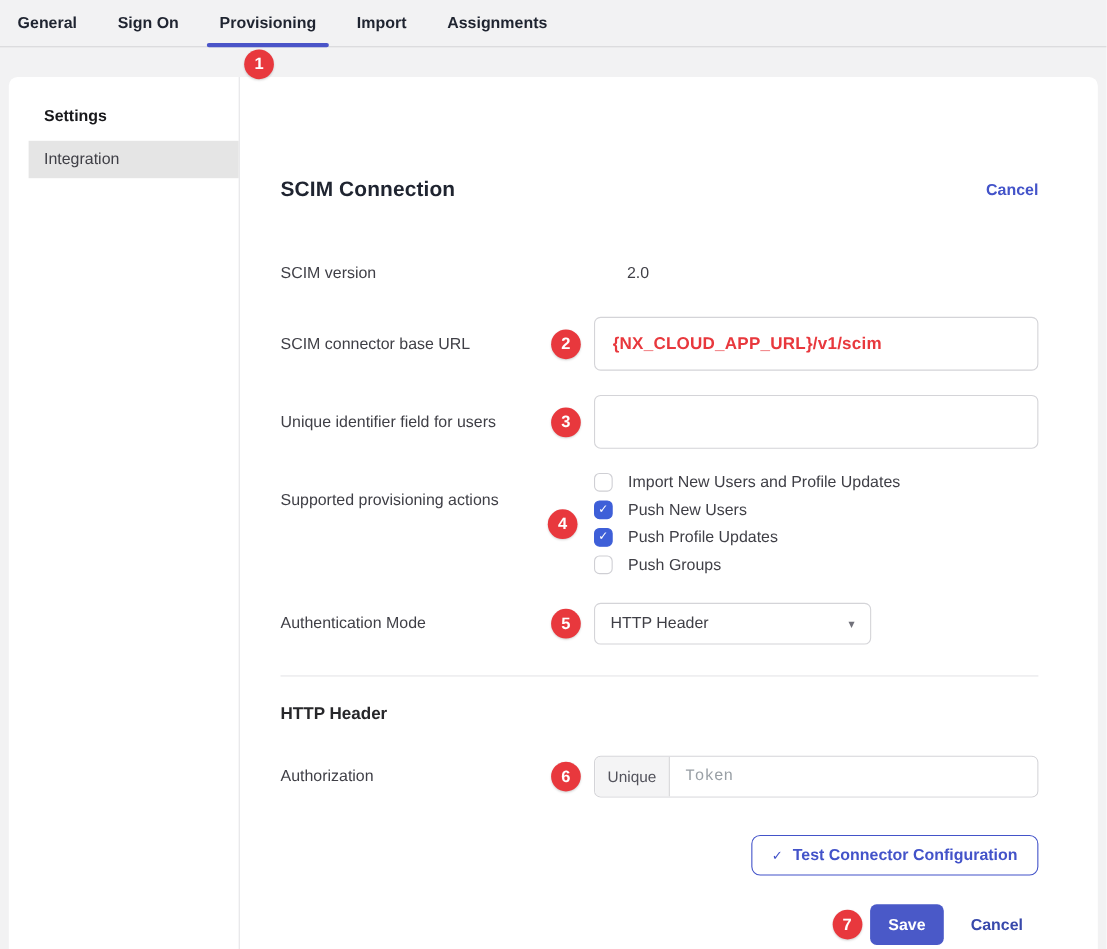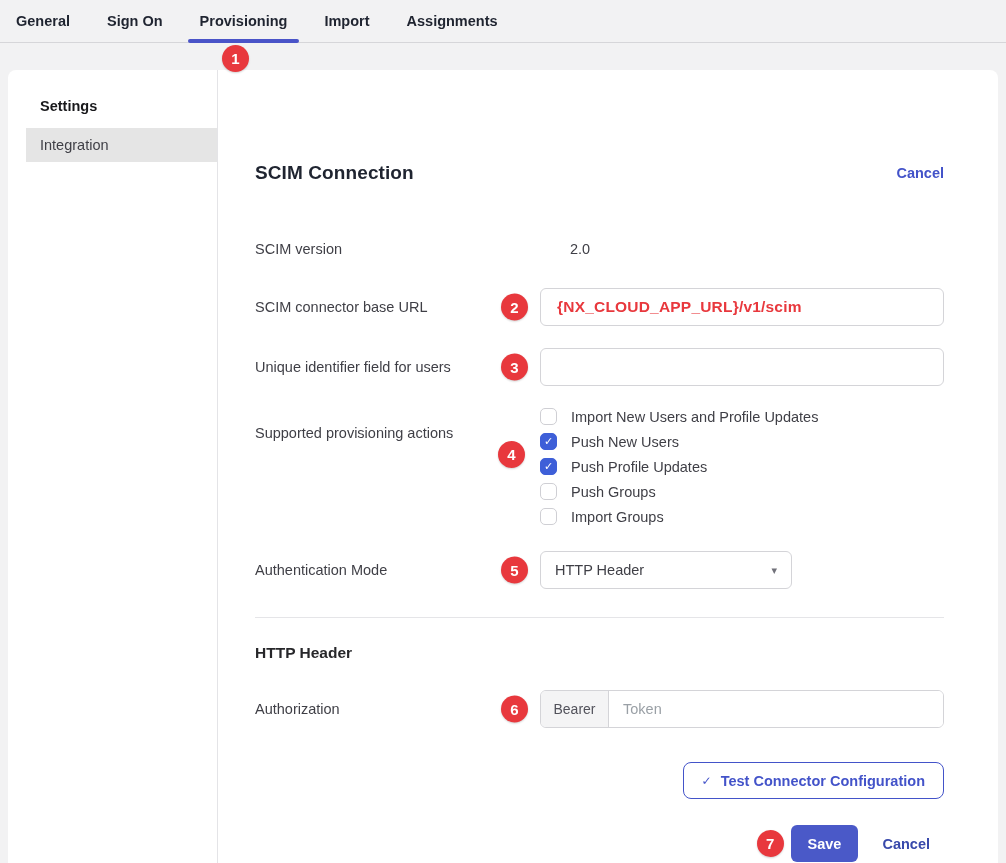--- a/index.html
+++ b/index.html
@@ -124,21 +124,21 @@
     width:285px;
     flex:none;
     font-size:14.5px;
     color:#3f3f46;
   }
   .field-control { flex:1; position:relative; }
   .static-value { font-size:14.5px; color:#3f3f46;margin-left:30px; }
 
   .text-input {
     width:100%;
-    height:38px;
+    height:49px;
     border:1px solid #d4d4d8;
     border-radius:6px;
     background:#fff;
     padding:0 16px;
     font-size:14.5px;
     color:#3f3f46;
     font-family:inherit;
     outline:none;
   }
   .text-input.url-red {
@@ -228,21 +228,21 @@
     font-size:14px;
     color:#52525b;
   }
   .input-group input {
     flex:1;
     border:none;
     outline:none;
     padding:0 14px;
     font-size:14.5px;
     color:#3f3f46;
-    font-family:Liberation Sans, sans-serif;
+    font-family:Liberation Mono, monospace;
   }
   .input-group input::placeholder { color:#9aa0a6; }
 
   
   .test-row { display:flex; justify-content:flex-end; margin-top:34px; }
   .btn-outline {
     height:37px;
     border:1px solid #4353c9;
     border-radius:8px;
     background:#fff;
@@ -345,24 +345,20 @@
             <span class="checkbox-label">Push New Users</span>
           </div>
           <div class="checkbox-row">
             <span class="checkbox checked"></span>
             <span class="checkbox-label">Push Profile Updates</span>
           </div>
           <div class="checkbox-row">
             <span class="checkbox"></span>
             <span class="checkbox-label">Push Groups</span>
           </div>
-          <div class="checkbox-row">
-            <span class="checkbox"></span>
-            <span class="checkbox-label">Import Groups</span>
-          </div>
         </div>
       </div>
     </div>
 
     <div class="field-row" style="margin-bottom:0;">
       <div class="field-label">Authentication Mode</div>
       <div class="field-control">
         <div class="badge badge-left">5</div>
         <div class="select-box">
           <span>HTTP Header</span>
@@ -373,21 +369,21 @@
 
     <div class="divider"></div>
 
     <div class="section-title">HTTP Header</div>
 
     <div class="field-row" style="margin-bottom:0;">
       <div class="field-label">Authorization</div>
       <div class="field-control">
         <div class="badge badge-left">6</div>
         <div class="input-group">
-          <span class="input-prefix">Bearer</span>
+          <span class="input-prefix">Unique</span>
           <input type="text" placeholder="Token" style="">
         </div>
       </div>
     </div>
 
     <div class="test-row">
       <button class="btn-outline">
         <span class="check-icon">✓</span>
         <span>Test Connector Configuration</span>
       </button>

